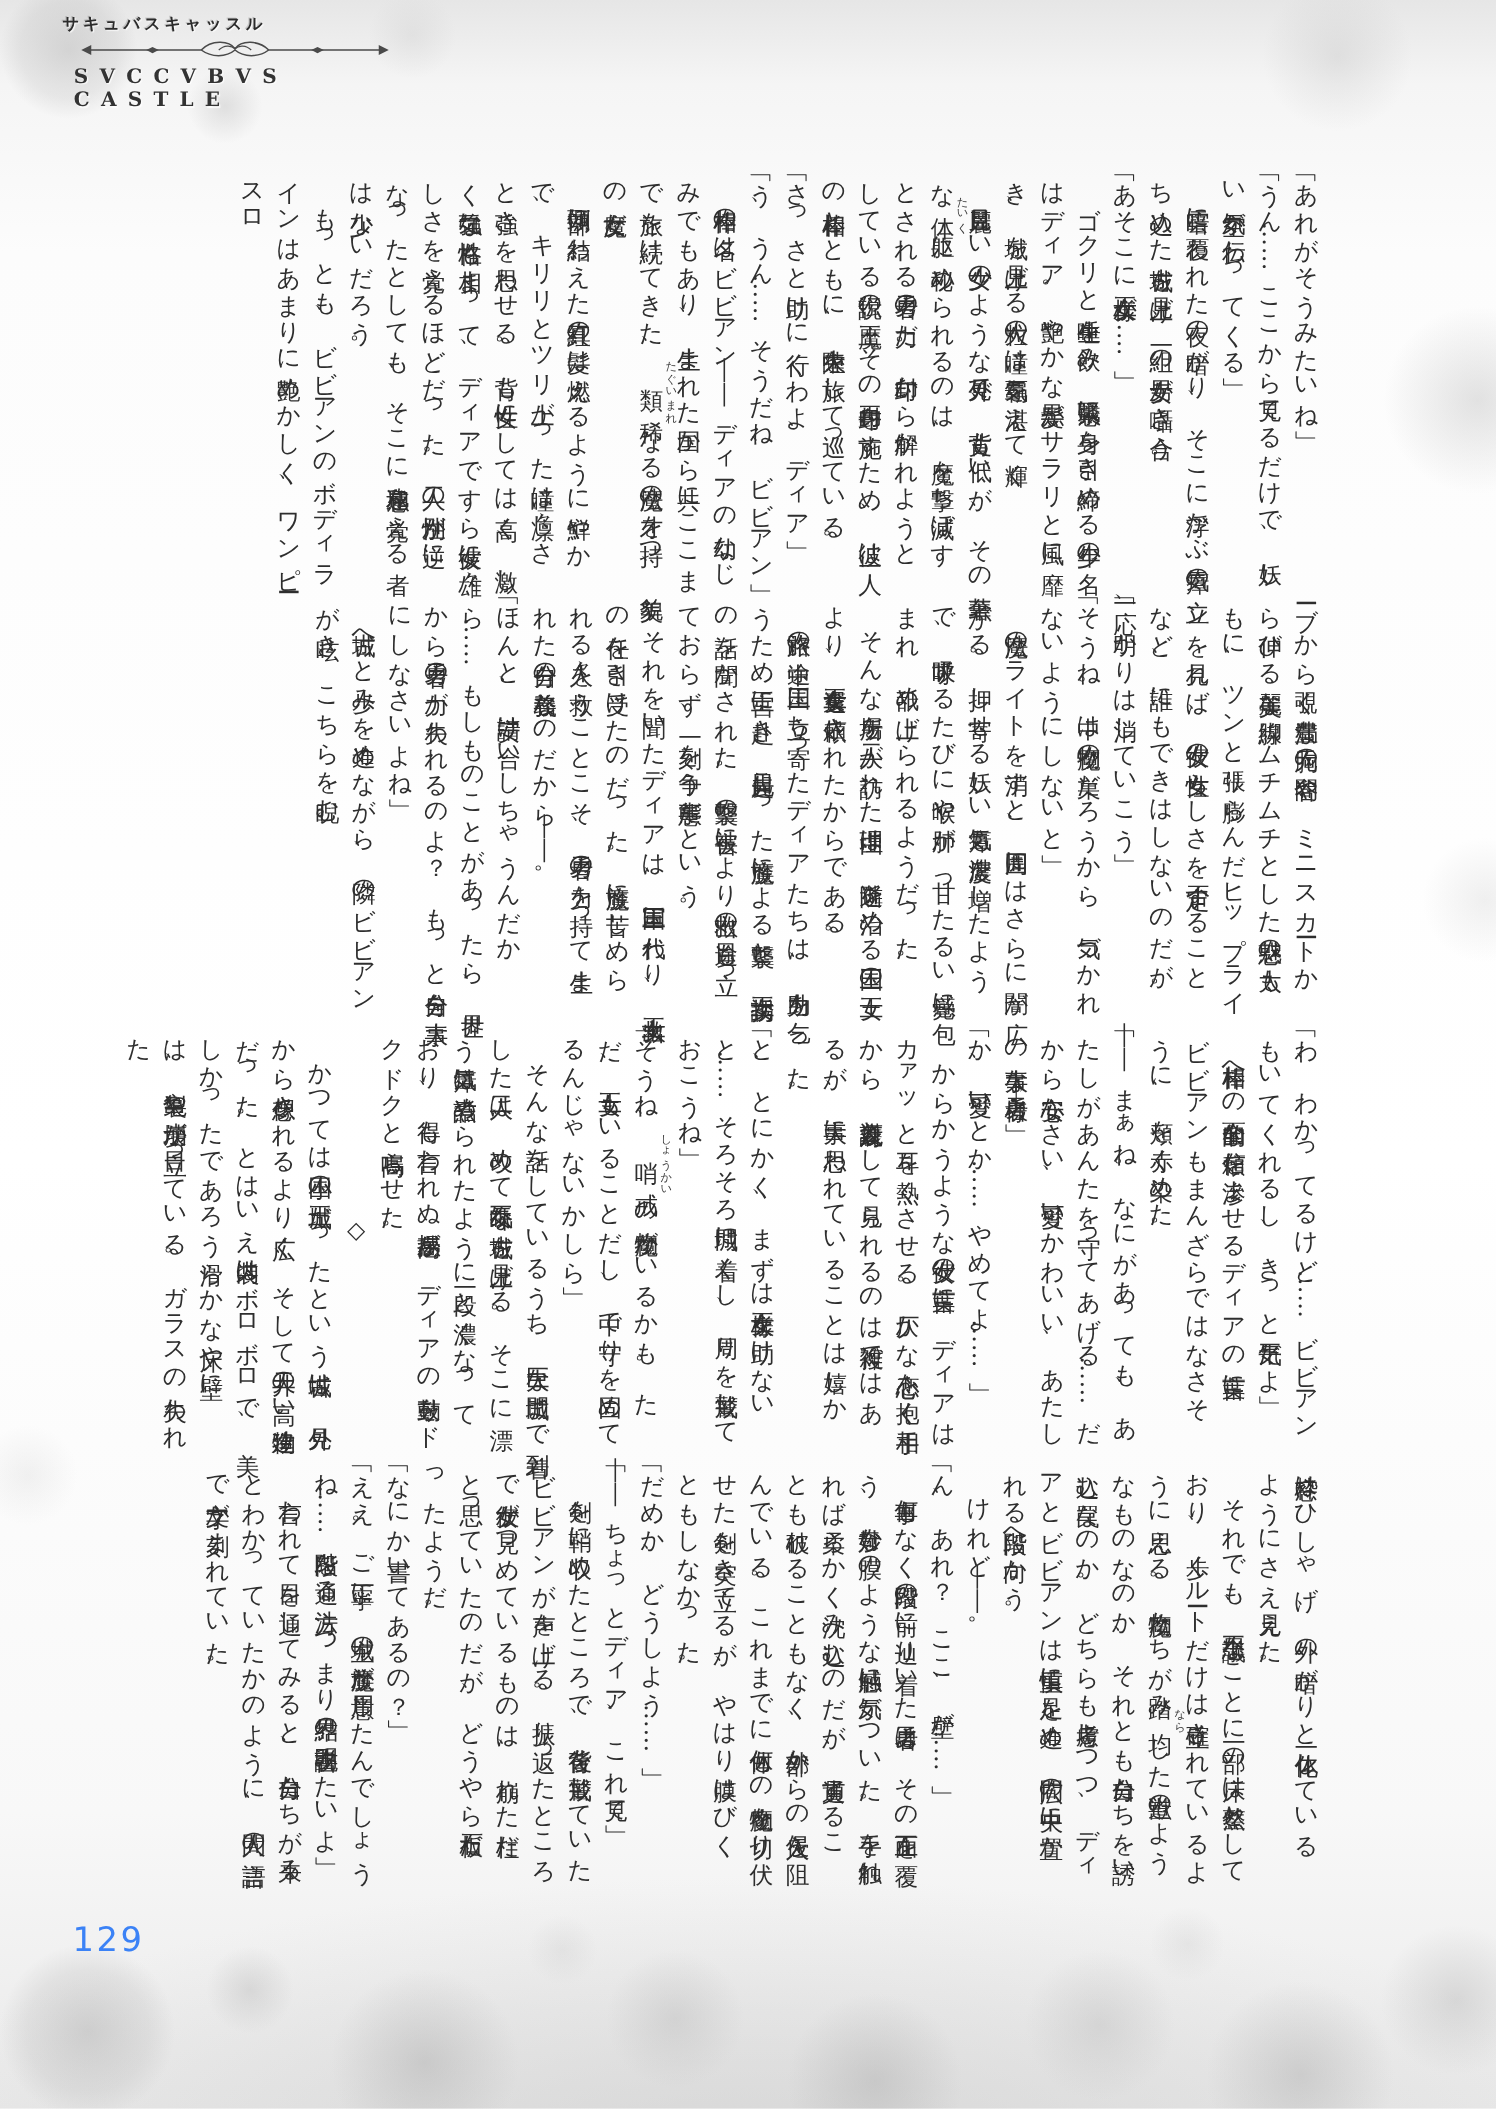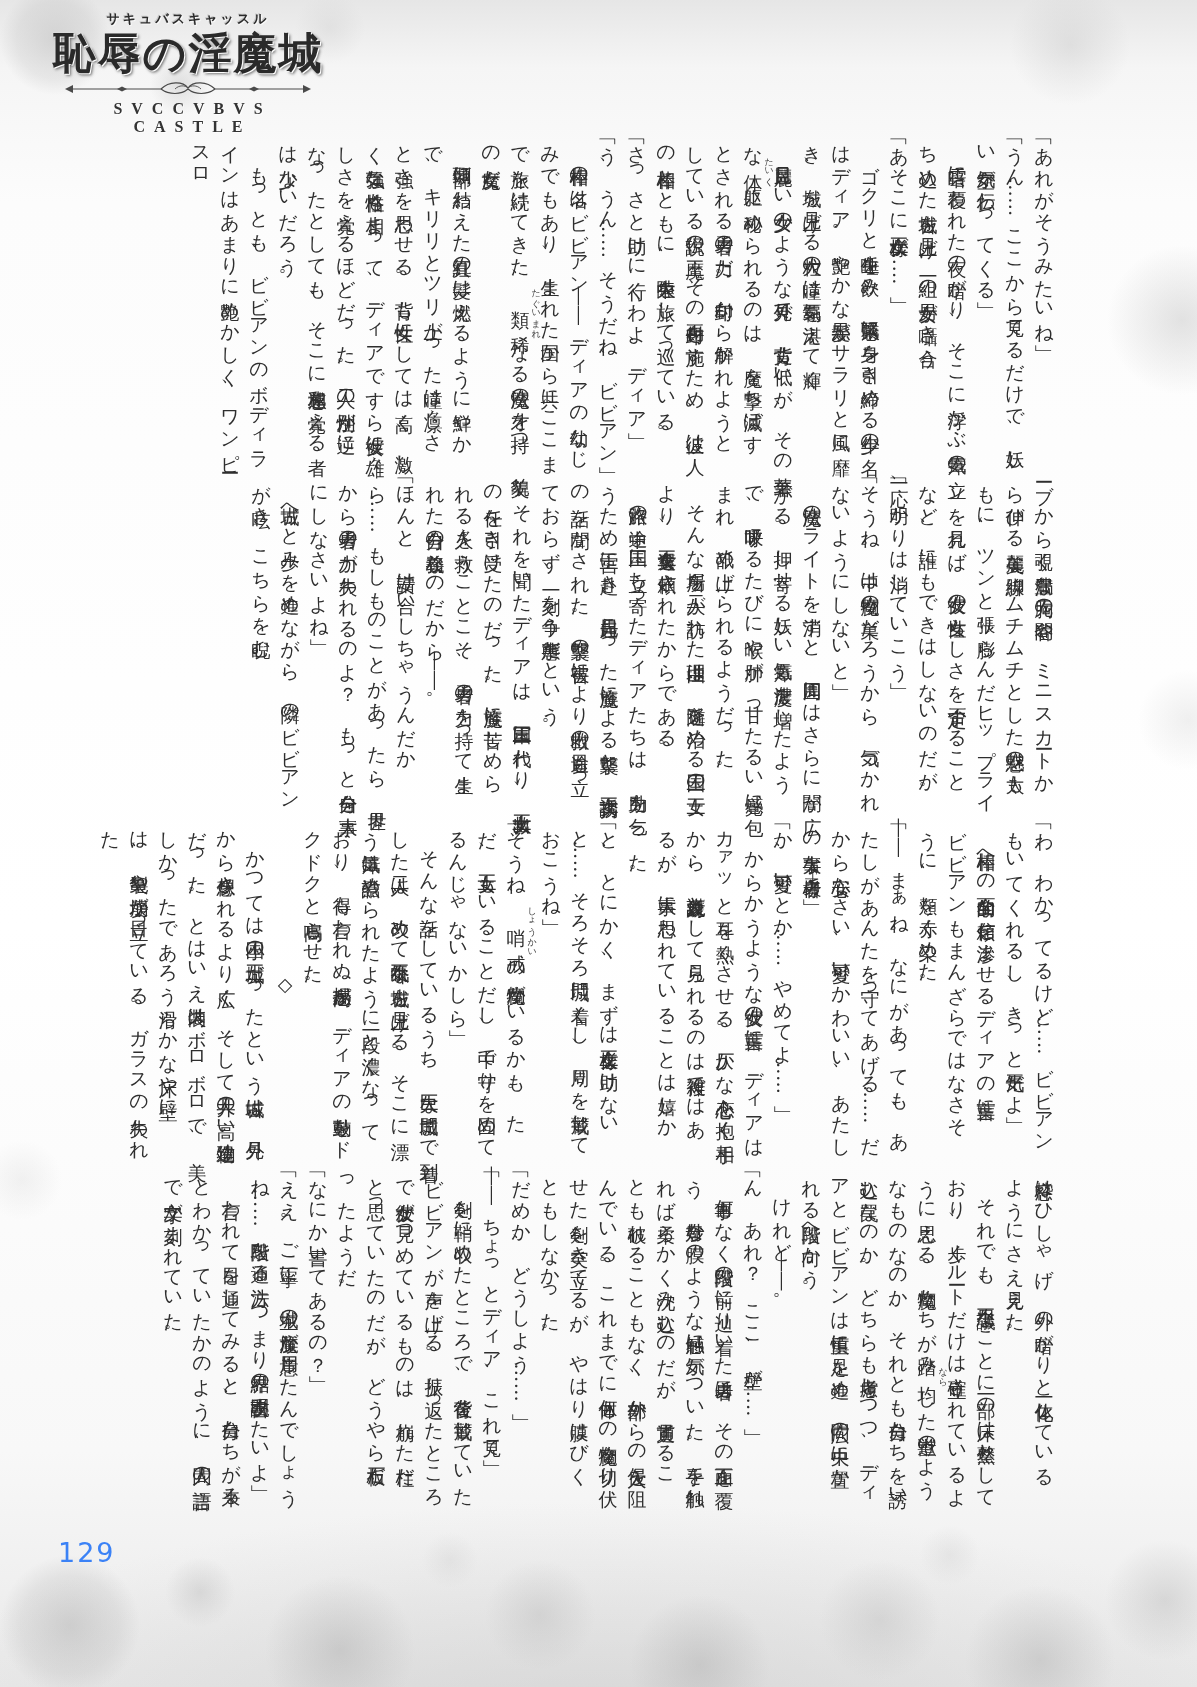--- a/index.html
+++ b/index.html
@@ -26,21 +26,21 @@
       radial-gradient(circle 60px at 880px 1620px,rgba(185,185,185,.38), rgba(185,185,185,0) 100%),
       radial-gradient(circle 75px at 1040px 1660px,rgba(175,175,175,.45), rgba(175,175,175,0) 100%),
       radial-gradient(circle 60px at 1165px 1600px,rgba(182,182,182,.42), rgba(182,182,182,0) 100%),
       radial-gradient(circle 28px at 450px 1560px,rgba(200,200,200,.28), rgba(200,200,200,0) 100%),
       radial-gradient(circle 30px at 950px 1555px,rgba(200,200,200,.28), rgba(200,200,200,0) 100%),
       radial-gradient(60% 14% at 50% 103%, rgba(190,190,190,.45), rgba(190,190,190,0) 100%),
       linear-gradient(180deg,#e6e6e6 0%,#f5f5f5 4%,#fcfcfc 12%,#ffffff 55%,#f8f8f8 86%,#e9e9e9 100%);
   }
   .logo{
     position:absolute;left:50px;top:10px;width:276px;z-index:2;
-    text-align:center;color:#1f1f1f;font-family:Liberation Serif, serif;
+    text-align:left;color:#1f1f1f;
   }
   .logo-kana{
     font-size:13px;font-weight:bold;letter-spacing:3px;color:#2b2b2b;
     text-shadow:1px 1px 1px rgba(255,255,255,.9), -1px -1px 0 rgba(0,0,0,.15);
     margin-bottom:2px;
   }
   .logo-title{
     font-size:43px;font-weight:bold;letter-spacing:2px;line-height:1.1;color:#2a2a2a;
     text-shadow:1px 1px 0 #ffffff, 2px 2px 3px rgba(0,0,0,.55), 0 0 2px rgba(255,255,255,.8);
   }
@@ -69,21 +69,20 @@
     font-size:27px;letter-spacing:2px;color:#3b82f6;
   }
 </style>
 </head>
 <body>
 
 <div class="page-bg"></div>
 
 <div class="logo">
   <div class="logo-kana">サキュバスキャッスル</div>
-  <div class="logo-title">恥辱の淫魔城</div>
   <svg class="logo-flourish" width="252" height="18" viewBox="0 0 252 18" aria-hidden="true">
     <g stroke="#4a4a4a" fill="none" stroke-width="1.2">
       <path d="M10 9 H99"></path>
       <path d="M153 9 H242"></path>
       <path d="M99 9 C107 1 121 1 126 8 C131 1 145 1 153 9"></path>
       <path d="M99 9 C107 15 119 15 126 9 C133 15 145 15 153 9"></path>
       <path d="M113 9 C117 5 123 5 126 8 C129 5 135 5 139 9" stroke-width="0.9"></path>
     </g>
     <g fill="#4a4a4a">
       <path d="M3 9 L11 5 L11 13 Z"></path>

